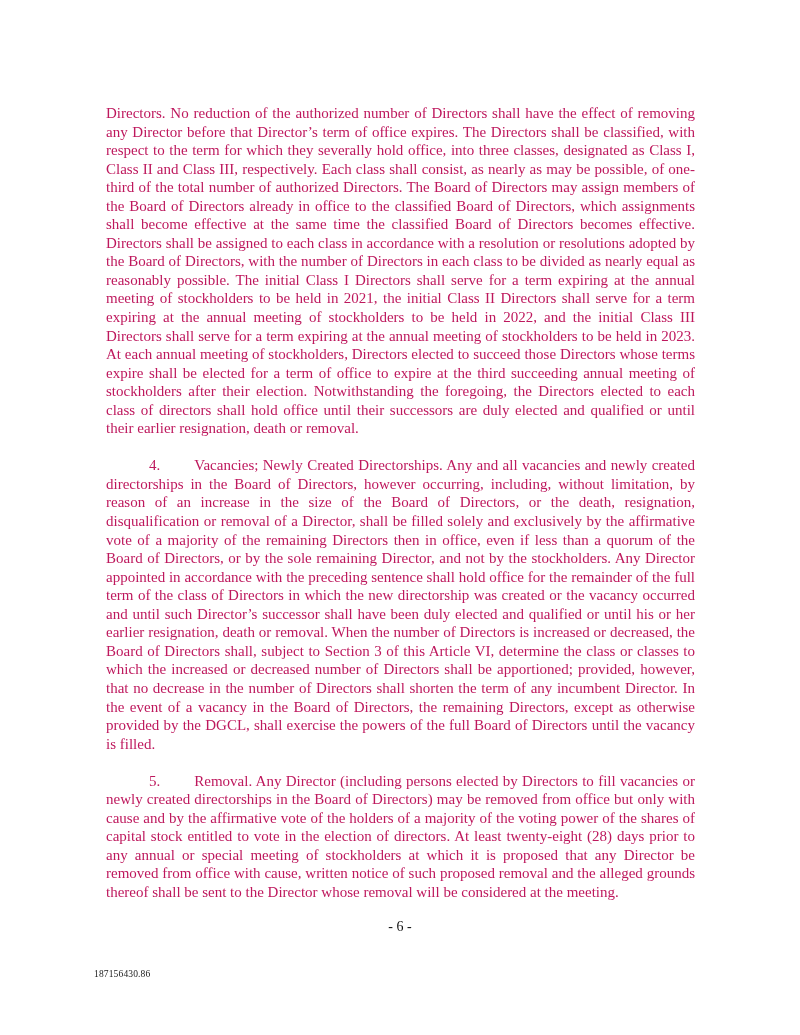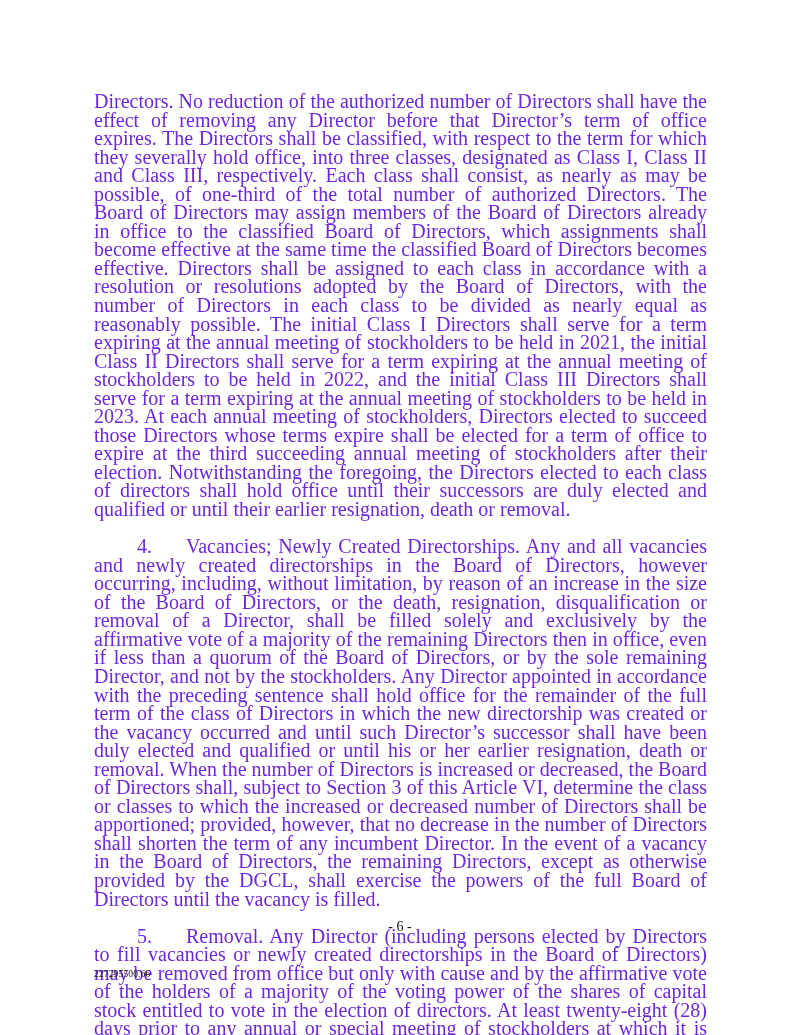--- a/index.html
+++ b/index.html
@@ -16,26 +16,26 @@
     font-family: "Liberation Serif", "DejaVu Serif", serif;
     color: #0a0a0a;
   }
   .text-block {
     position: absolute;
     left: 94px;
     top: 92px;
     width: 613px;
   }
   .para {
-    font-size: 20px;
+    font-size: 15px;
     line-height: 18.55px;
     text-align: justify;
     text-justify: inter-word;
-    margin: 0;
-    color: #6d28d9;
+    margin: 12px;
+    color: #be185d;
     hyphens: none;
   }
   .para + .para {
     margin-top: 18.55px;
   }
   .para-indent {
     text-indent: 0;
   }
   .sec-num {
     display: inline-block;
@@ -79,15 +79,15 @@
     <p class="para">Directors. No reduction of the authorized number of Directors shall have the effect of removing any Director before that Director’s term of office expires. The Directors shall be classified, with respect to the term for which they severally hold office, into three classes, designated as Class I, Class II and Class III, respectively. Each class shall consist, as nearly as may be possible, of one-third of the total number of authorized Directors. The Board of Directors may assign members of the Board of Directors already in office to the classified Board of Directors, which assignments shall become effective at the same time the classified Board of Directors becomes effective. Directors shall be assigned to each class in accordance with a resolution or resolutions adopted by the Board of Directors, with the number of Directors in each class to be divided as nearly equal as reasonably possible. The initial Class I Directors shall serve for a term expiring at the annual meeting of stockholders to be held in 2021, the initial Class II Directors shall serve for a term expiring at the annual meeting of stockholders to be held in 2022, and the initial Class III Directors shall serve for a term expiring at the annual meeting of stockholders to be held in 2023. At each annual meeting of stockholders, Directors elected to succeed those Directors whose terms expire shall be elected for a term of office to expire at the third succeeding annual meeting of stockholders after their election. Notwithstanding the foregoing, the Directors elected to each class of directors shall hold office until their successors are duly elected and qualified or until their earlier resignation, death or removal.</p>
 
     <p class="para para-indent"><span class="sec-num">4.</span><span class="sec-gap"></span><span class="sec-title">Vacancies; Newly Created Directorships</span><span>. Any and all vacancies and newly created directorships in the Board of Directors, however occurring, including, without limitation, by reason of an increase in the size of the Board of Directors, or the death, resignation, disqualification or removal of a Director, shall be filled solely and exclusively by the affirmative vote of a majority of the remaining Directors then in office, even if less than a quorum of the Board of Directors, or by the sole remaining Director, and not by the stockholders. Any Director appointed in accordance with the preceding sentence shall hold office for the remainder of the full term of the class of Directors in which the new directorship was created or the vacancy occurred and until such Director’s successor shall have been duly elected and qualified or until his or her earlier resignation, death or removal. When the number of Directors is increased or decreased, the Board of Directors shall, subject to Section 3 of this Article VI, determine the class or classes to which the increased or decreased number of Directors shall be apportioned; provided, however, that no decrease in the number of Directors shall shorten the term of any incumbent Director. In the event of a vacancy in the Board of Directors, the remaining Directors, except as otherwise provided by the DGCL, shall exercise the powers of the full Board of Directors until the vacancy is filled.</span></p>
 
     <p class="para para-indent"><span class="sec-num">5.</span><span class="sec-gap"></span><span class="sec-title">Removal</span><span>. Any Director (including persons elected by Directors to fill vacancies or newly created directorships in the Board of Directors) may be removed from office but only with cause and by the affirmative vote of the holders of a majority of the voting power of the shares of capital stock entitled to vote in the election of directors. At least twenty-eight (28) days prior to any annual or special meeting of stockholders at which it is proposed that any Director be removed from office with cause, written notice of such proposed removal and the alleged grounds thereof shall be sent to the Director whose removal will be considered at the meeting.</span></p>
 
   </div>
 
   <div class="footer-page">- 6 -</div>
 
-  <div class="doc-id">227295500.66</div>
+  <div class="doc-id">187156430.86</div>
 
 </div>
 
 </body></html>

